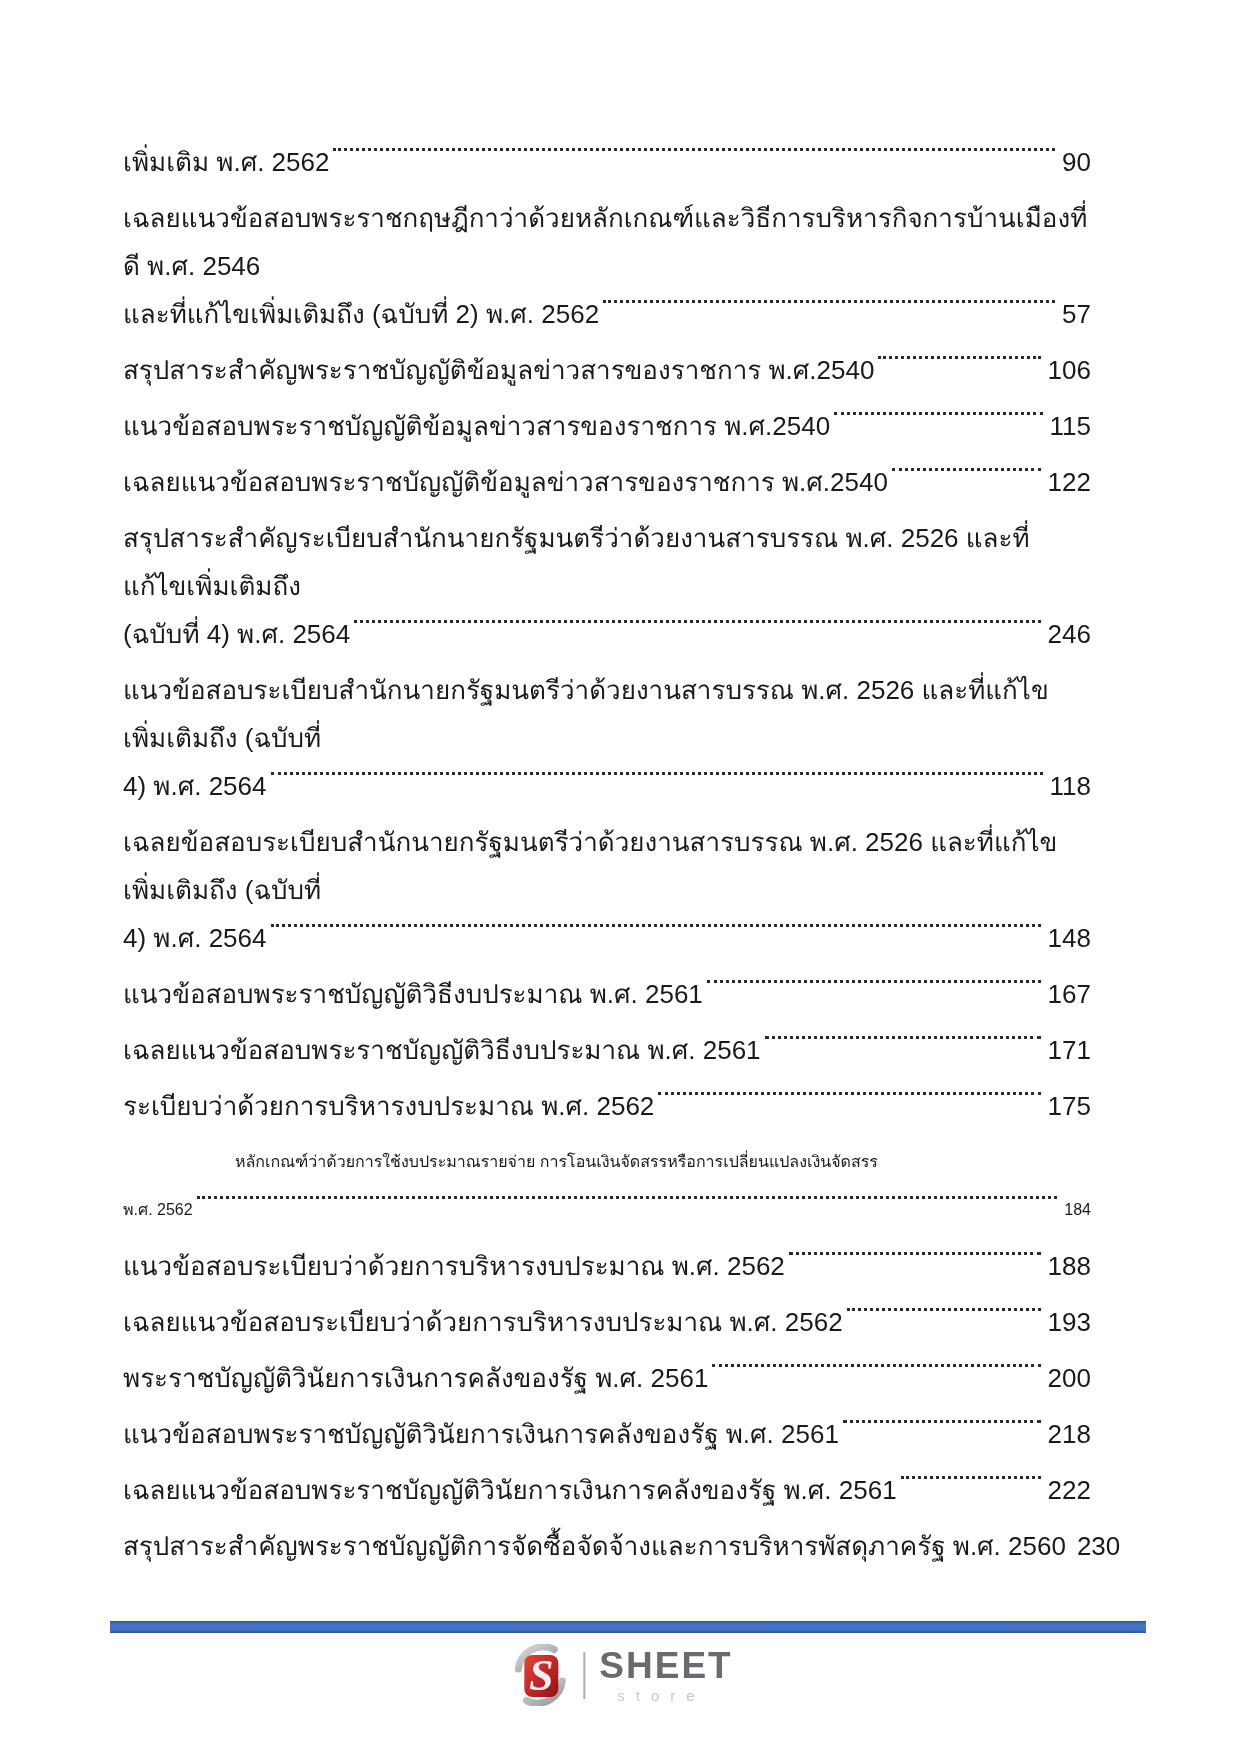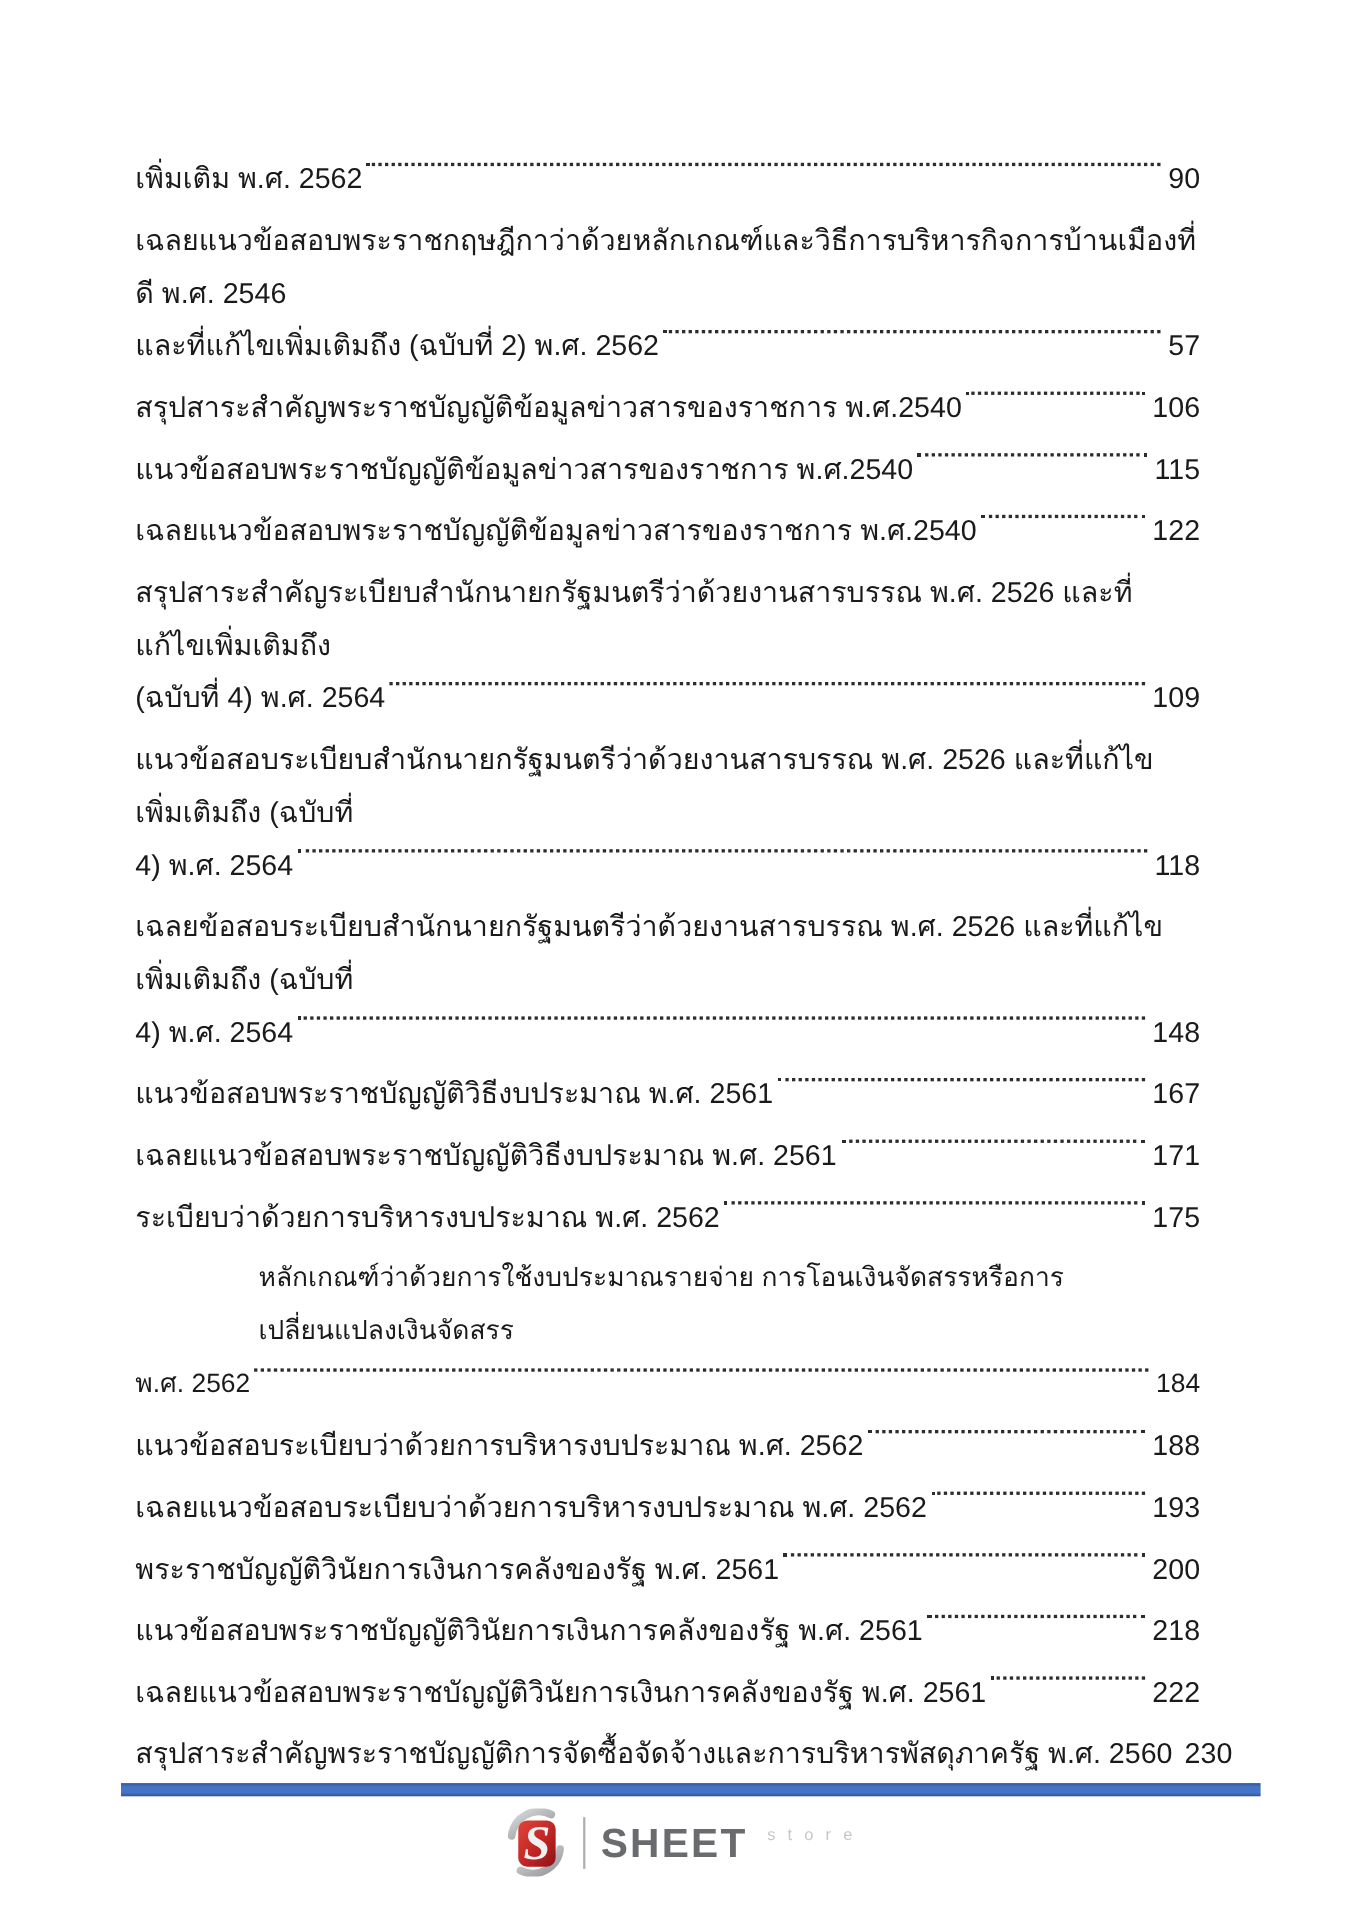--- a/index.html
+++ b/index.html
@@ -29,21 +29,21 @@
   .entry .last-line { white-space: nowrap; }
   .entry .dots { flex: 1 1 auto; min-width: 0; position: relative; margin: 0 7px 0 4px; }
   .entry .dots::after {
     content: "";
     position: absolute;
     left: 0; right: 0; bottom: 11px;
     border-bottom: 3px dotted #2c2c2c;
   }
   .entry .pagenum { flex: 0 0 auto; }
   
-  .entry.sub { font-size: 24px; }
+  .entry.sub { font-size: 16px; }
   .entry.sub .first-line { padding-left: 112px; }
 
   .footer-bar {
     position: absolute;
     left: 110px;
     top: 1621px;
     width: 1036px;
     height: 12px;
     background: linear-gradient(180deg, #2f5496 0%, #4573c6 28%, #4573c6 72%, #2f5496 100%);
   }
@@ -55,21 +55,21 @@
     display: flex;
     align-items: center;
   }
   .logo-icon { width: 66px; height: 62px; display: block; }
   .logo-divider {
     width: 2px;
     height: 47px;
     background: #abadaf;
     margin: 0 14px 0 10px;
   }
-  .logo-text { display: flex; flex-direction: row; }
+  .logo-text { display: flex; flex-direction: column; }
   .logo-title {
     font-size: 37px;
     font-weight: bold;
     color: #6a6b6e;
     letter-spacing: 2px;
     line-height: 1;
   }
   .logo-subtitle {
     font-size: 15px;
     color: #c5c7c9;
@@ -125,21 +125,21 @@
       <span class="dots"></span>
       <span class="pagenum">122</span>
     </span>
   </div>
 
   <div class="entry">
     <span class="first-line">สรุปสาระสำคัญระเบียบสำนักนายกรัฐมนตรีว่าด้วยงานสารบรรณ พ.ศ. 2526 และที่แก้ไขเพิ่มเติมถึง</span>
     <span class="row">
       <span class="last-line">(ฉบับที่ 4) พ.ศ. 2564</span>
       <span class="dots"></span>
-      <span class="pagenum">109</span>
+      <span class="pagenum">246</span>
     </span>
   </div>
 
   <div class="entry">
     <span class="first-line">แนวข้อสอบระเบียบสำนักนายกรัฐมนตรีว่าด้วยงานสารบรรณ พ.ศ. 2526 และที่แก้ไขเพิ่มเติมถึง (ฉบับที่</span>
     <span class="row">
       <span class="last-line">4) พ.ศ. 2564</span>
       <span class="dots"></span>
       <span class="pagenum">118</span>
     </span>

